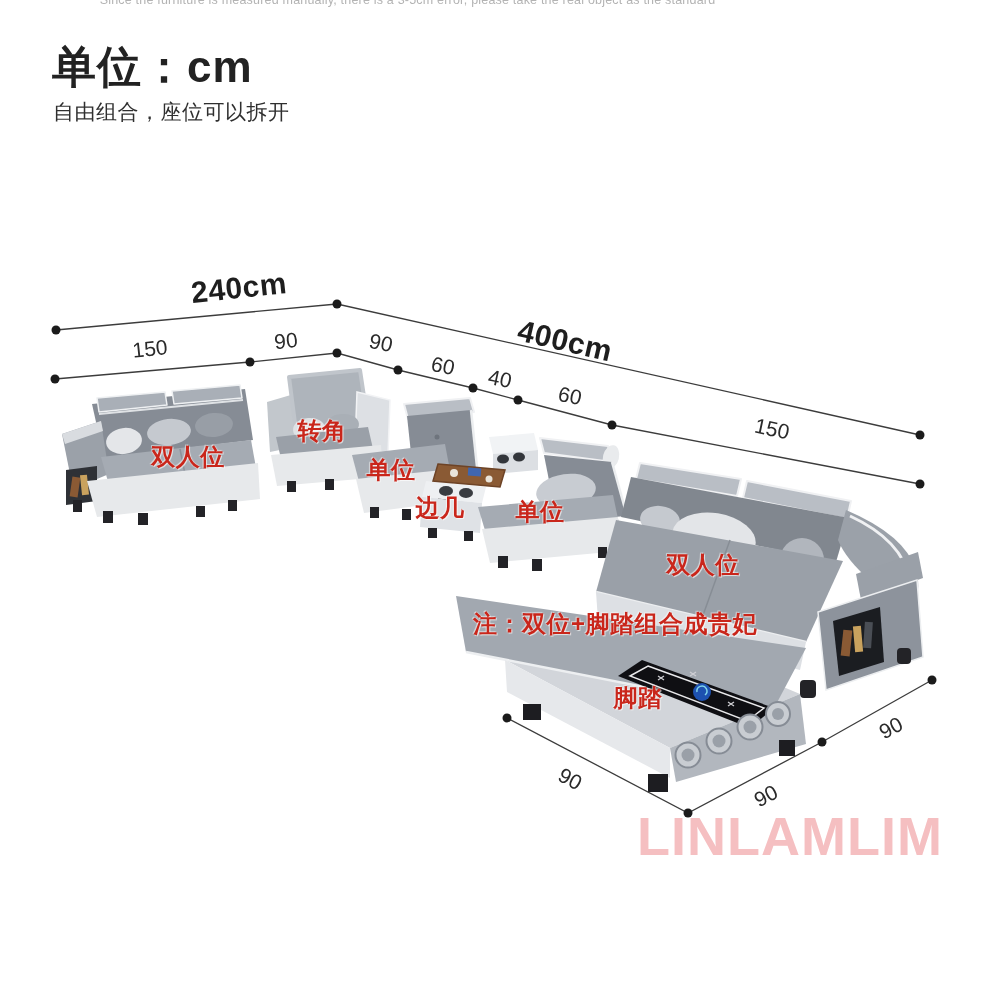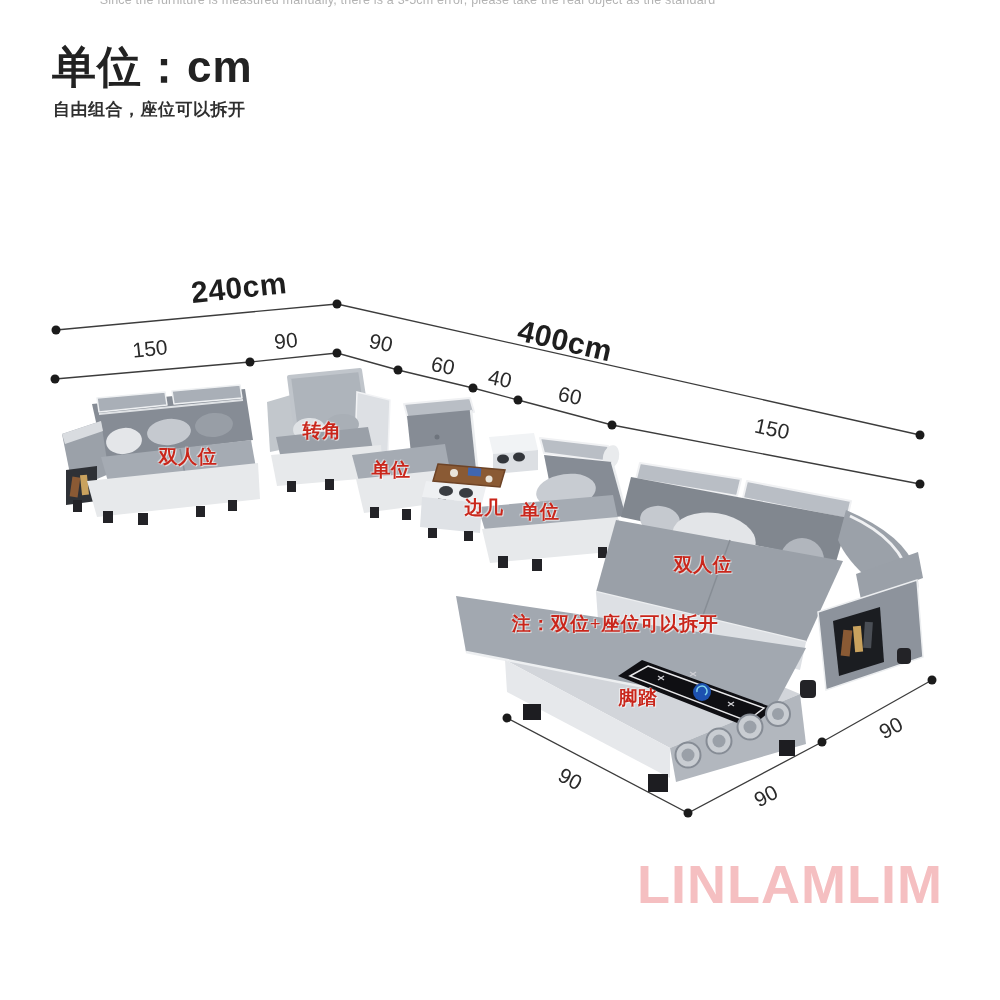--- a/index.html
+++ b/index.html
@@ -9,39 +9,37 @@
   }
   .abs{position:absolute;white-space:nowrap;}
   .disclaimer{
     left:45px;top:-7px;width:725px;text-align:center;
     font-size:12.5px;color:var(--disclaimer-gray,#b3b3b3);letter-spacing:.2px;
   }
   .unit-title{
     left:52px;top:38px;font-size:44px;font-weight:700;color:#222222;letter-spacing:1px;
   }
   .subtitle{
-    left:53px;top:98px;font-size:17px;font-weight:700;color:#2f2f2f;letter-spacing:.5px;
+    left:53px;top:98px;font-size:21px;font-weight:400;color:#2f2f2f;letter-spacing:.5px;
   }
   .dim-num{
     font-size:21px;color:var(--text-dark,#2a2a2a);
     transform-origin:center;font-weight:400;
   }
   .dim-total{
     font-size:30px;color:#1e1e1e;font-weight:600;letter-spacing:.5px;
   }
   .red-label{
-    font-size:19px;font-weight:700;color:var(--label-red,#c9261b);
+    font-size:24px;font-weight:700;color:var(--label-red,#c9261b);
     text-shadow:0 0 2px rgba(255,255,255,.85),1px 1px 0 rgba(255,255,255,.55),-1px -1px 0 rgba(255,255,255,.4);
     letter-spacing:.5px;
-    font-family:Liberation Serif, serif;
   }
   .watermark{
     font-size:54px;font-weight:800;color:var(--watermark-pink,#f5bfc1);
     letter-spacing:1px;
-    margin-top:48px;
   }
   .center{transform:translate(-50%,-50%);}
   svg .dim-line{stroke:var(--dimension-line,#3c3c3c);stroke-width:1.3;fill:none;}
   svg .dim-dot{fill:var(--dimension-dot,#1b1b1b);}
 </style>
 </head>
 <body>
 
 <div class="abs disclaimer">Since the furniture is measured manually, there is a 3-5cm error, please take the real object as the standard</div>
 <div class="abs unit-title">单位：cm</div>
@@ -223,17 +221,17 @@
 <div class="abs dim-num center" style="left:570px;top:396px;transform:translate(-50%,-50%) rotate(12deg);">60</div>
 <div class="abs dim-num center" style="left:772px;top:429px;transform:translate(-50%,-50%) rotate(12deg);">150</div>
 
 <div class="abs dim-num center" style="left:570px;top:779px;transform:translate(-50%,-50%) rotate(28deg);">90</div>
 <div class="abs dim-num center" style="left:766px;top:796px;transform:translate(-50%,-50%) rotate(-28deg);">90</div>
 <div class="abs dim-num center" style="left:891px;top:728px;transform:translate(-50%,-50%) rotate(-28deg);">90</div>
 
 <div class="abs red-label center" style="left:188px;top:457px;">双人位</div>
 <div class="abs red-label center" style="left:322px;top:431px;">转角</div>
 <div class="abs red-label center" style="left:391px;top:470px;">单位</div>
-<div class="abs red-label center" style="left:440px;top:508px;margin-left:44px;">边几</div>
+<div class="abs red-label center" style="left:440px;top:508px;">边几</div>
 <div class="abs red-label center" style="left:540px;top:512px;">单位</div>
 <div class="abs red-label center" style="left:703px;top:565px;">双人位</div>
-<div class="abs red-label center" style="left:615px;top:624px;">注：双位+座位可以拆开</div>
+<div class="abs red-label center" style="left:615px;top:624px;">注：双位+脚踏组合成贵妃</div>
 <div class="abs red-label center" style="left:638px;top:680px;margin-top:18px;">脚踏</div>
 
 </body></html>

